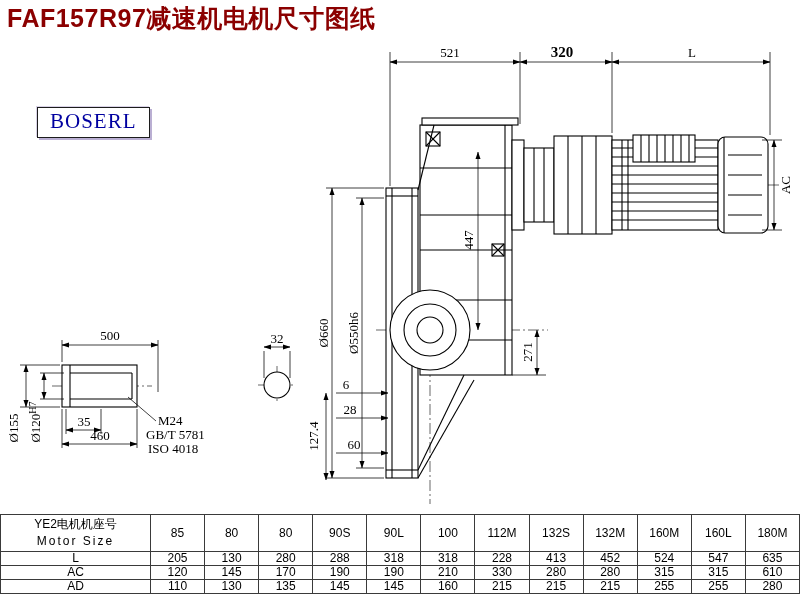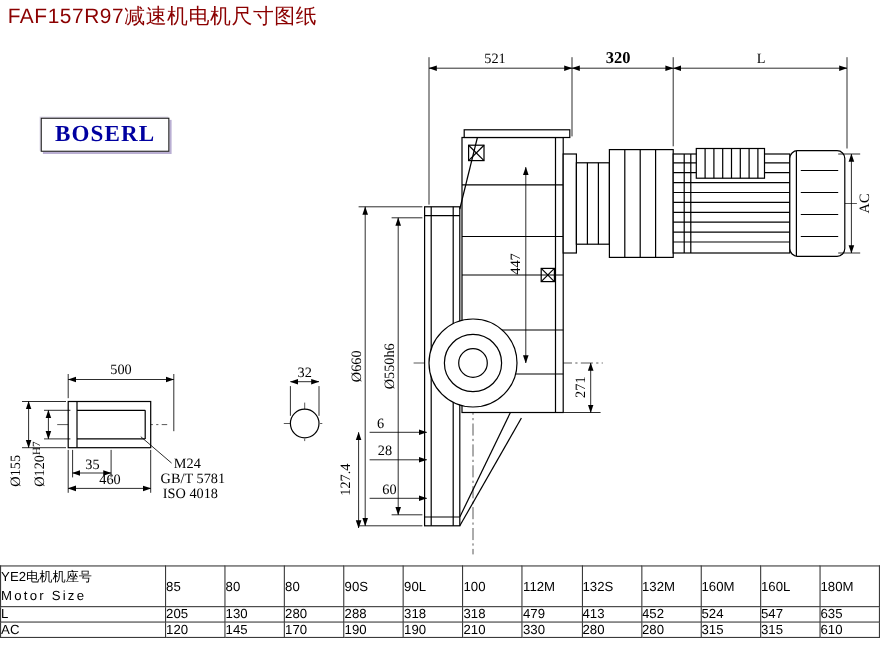--- a/index.html
+++ b/index.html
@@ -1,35 +1,35 @@
 <!DOCTYPE html>
 <html style="--title-color: #8b0000; --logo-color: #0000a0;"><head>
 <meta charset="utf-8">
 <style>
   html,body{margin:0;padding:0}
   body{width:800px;height:594px;position:relative;background:#fff;overflow:hidden;
        font-family:"Liberation Sans",sans-serif;color:#000}
-  .title{position:absolute;top:2px;left:7px;font-size:19px;font-weight:400;
+  .title{position:absolute;top:2px;left:7px;font-size:25px;font-weight:700;
          color:var(--title-color,#8b0000);white-space:nowrap;letter-spacing:.5px}
   .logo-box{position:absolute;top:107px;left:37px;padding:1px 12px 3px;
             border:1px solid #1c1c1c;background:#fff;
             box-shadow:2px 2px 0 rgba(130,110,175,.55),-1px -1px 0 rgba(130,110,175,.3);
-            font-family:"Liberation Serif",serif;font-size:21px;font-weight:700;
+            font-family:"Liberation Serif",serif;font-size:21px;font-weight:400;
             color:var(--logo-color,#0000a0);letter-spacing:1px}
   .drawing{position:absolute;top:40px;left:0}
   
   .ol{stroke:#000;stroke-width:1.1;fill:none}
   .olw{stroke:#000;stroke-width:1.1;fill:#fff}
   .dim{stroke:#000;stroke-width:.75;fill:none}
   .cl{stroke:#000;stroke-width:.6;stroke-dasharray:11 3 2 3;fill:none}
   .drawing text{font-family:"Liberation Serif",serif;font-size:13px;fill:#000}
   .drawing text.b{font-weight:700;font-size:15px}
   
   .size-table{position:absolute;top:514px;left:0;width:800px;border-collapse:collapse;
-              table-layout:fixed;font-size:12px;text-align:left;background:#fff}
+              table-layout:fixed;font-size:12px;text-align:center;background:#fff}
   .size-table td{border:1px solid #3a3a3a;padding:0;height:13px;line-height:13px;overflow:hidden}
   .size-table td.hdr{height:36px;line-height:17px}
   .size-table col.first{width:150px}
   .size-table .en{letter-spacing:2px}
 </style>
 </head>
 <body>
 
 <div class="title">FAF157R97减速机电机尺寸图纸</div>
 <div class="logo-box">BOSERL</div>
@@ -237,21 +237,21 @@
         <td class="hdr">180M</td>
       </tr>
   <tr>
         <td>L</td>
         <td>205</td>
         <td>130</td>
         <td>280</td>
         <td>288</td>
         <td>318</td>
         <td>318</td>
-        <td>479</td>
+        <td>228</td>
         <td>413</td>
         <td>452</td>
         <td>524</td>
         <td>547</td>
         <td>635</td>
       </tr>
       <tr>
         <td>AC</td>
         <td>120</td>
         <td>145</td>
@@ -259,14 +259,29 @@
         <td>190</td>
         <td>190</td>
         <td>210</td>
         <td>330</td>
         <td>280</td>
         <td>280</td>
         <td>315</td>
         <td>315</td>
         <td>610</td>
       </tr>
+      <tr>
+        <td>AD</td>
+        <td>110</td>
+        <td>130</td>
+        <td>135</td>
+        <td>145</td>
+        <td>145</td>
+        <td>160</td>
+        <td>215</td>
+        <td>215</td>
+        <td>215</td>
+        <td>255</td>
+        <td>255</td>
+        <td>280</td>
+      </tr>
     </tbody>
 </table>
 
 </body></html>

